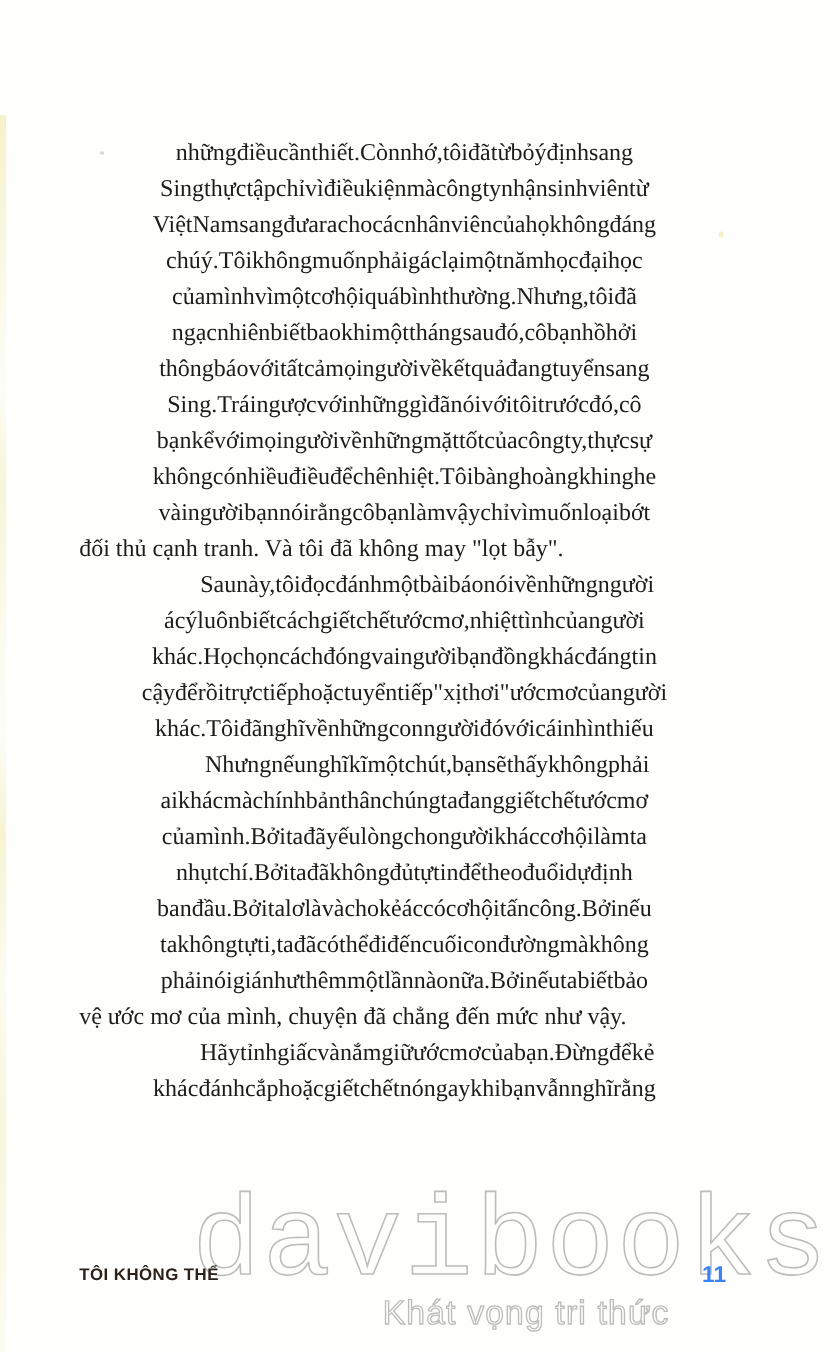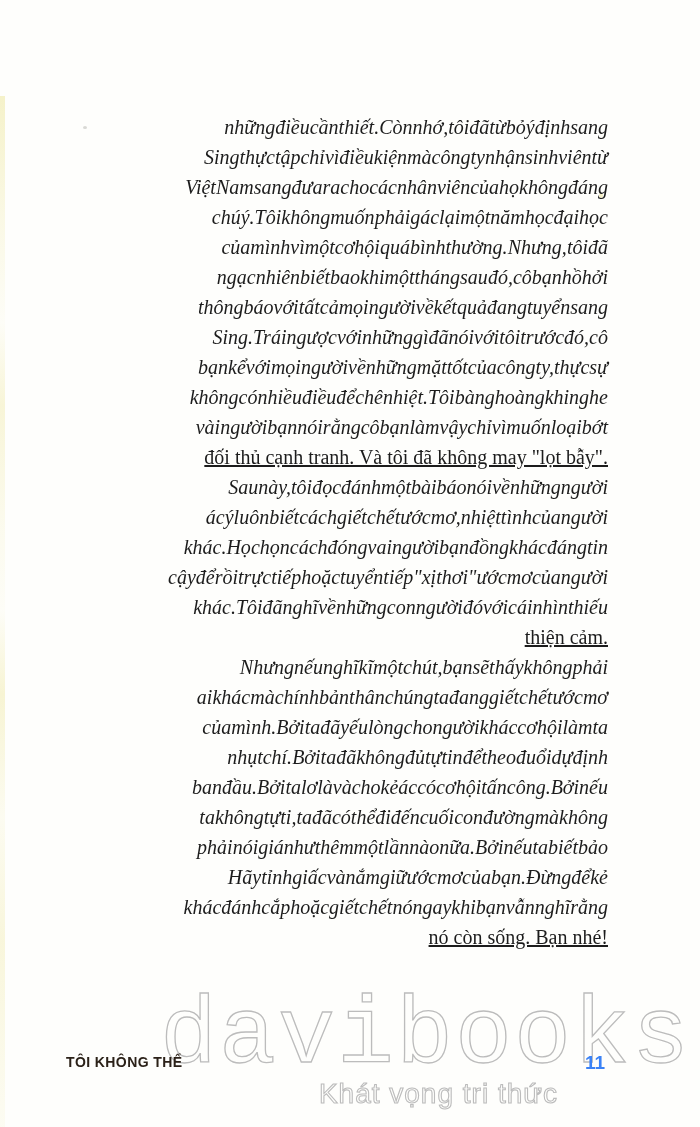--- a/index.html
+++ b/index.html
@@ -26,24 +26,24 @@
   .speck{position:absolute;border-radius:50%;}
   .speck.a{left:83px;top:126px;width:4px;height:3px;background:rgba(150,150,140,.35);}
   .speck.b{left:599px;top:193px;width:4px;height:5px;background:rgba(236,228,160,.6);}
 
   .text-block{
     position:absolute;left:66px;top:112px;width:542px;
     font-size:20px;line-height:30px;color:var(--text,#1c1c1c);
   }
   .line{height:30px;overflow:visible;}
   
-  .line.jl{display:flex;justify-content:flex-end;flex-wrap:nowrap;font-style:italic;}
+  .line.jl{display:flex;justify-content:center;flex-wrap:nowrap;}
   .line.jl span{flex:0 0 auto;white-space:pre;}
   
-  .line.pl{text-align:right;white-space:nowrap;text-decoration:underline;}
+  .line.pl{text-align:left;white-space:nowrap;}
   .line.indent{padding-left:38px;}
 
   .watermark-brand{
     position:absolute;left:160px;top:990px;
     font-family:Liberation Mono, monospace;
     font-size:95px;line-height:1;letter-spacing:2px;
     color:transparent;
     -webkit-text-stroke:1.3px var(--wm,#bcbcbc);
     white-space:nowrap;
   }
@@ -313,21 +313,20 @@
         <span>về</span>
         <span>những</span>
         <span>con</span>
         <span>người</span>
         <span>đó</span>
         <span>với</span>
         <span>cái</span>
         <span>nhìn</span>
         <span>thiếu</span>
       </div>
-      <div class="line pl">thiện cảm.</div>
       <div class="line jl indent">
         <span>Nhưng</span>
         <span>nếu</span>
         <span>nghĩ</span>
         <span>kĩ</span>
         <span>một</span>
         <span>chút,</span>
         <span>bạn</span>
         <span>sẽ</span>
         <span>thấy</span>
@@ -426,20 +425,21 @@
         <span>một</span>
         <span>lần</span>
         <span>nào</span>
         <span>nữa.</span>
         <span>Bởi</span>
         <span>nếu</span>
         <span>ta</span>
         <span>biết</span>
         <span>bảo</span>
       </div>
+      <div class="line pl">vệ ước mơ của mình, chuyện đã chẳng đến mức như vậy.</div>
       <div class="line jl indent">
         <span>Hãy</span>
         <span>tỉnh</span>
         <span>giấc</span>
         <span>và</span>
         <span>nắm</span>
         <span>giữ</span>
         <span>ước</span>
         <span>mơ</span>
         <span>của</span>
@@ -456,21 +456,20 @@
         <span>giết</span>
         <span>chết</span>
         <span>nó</span>
         <span>ngay</span>
         <span>khi</span>
         <span>bạn</span>
         <span>vẫn</span>
         <span>nghĩ</span>
         <span>rằng</span>
       </div>
-      <div class="line pl">nó còn sống. Bạn nhé!</div>
     </div>
 
   <div class="watermark-brand">davibooks</div>
   <div class="watermark-tagline">Khát vọng tri thức</div>
 
   <div class="footer-title">TÔI KHÔNG THỂ</div>
   <div class="page-number">11</div>
 </div>
 
 </body></html>

